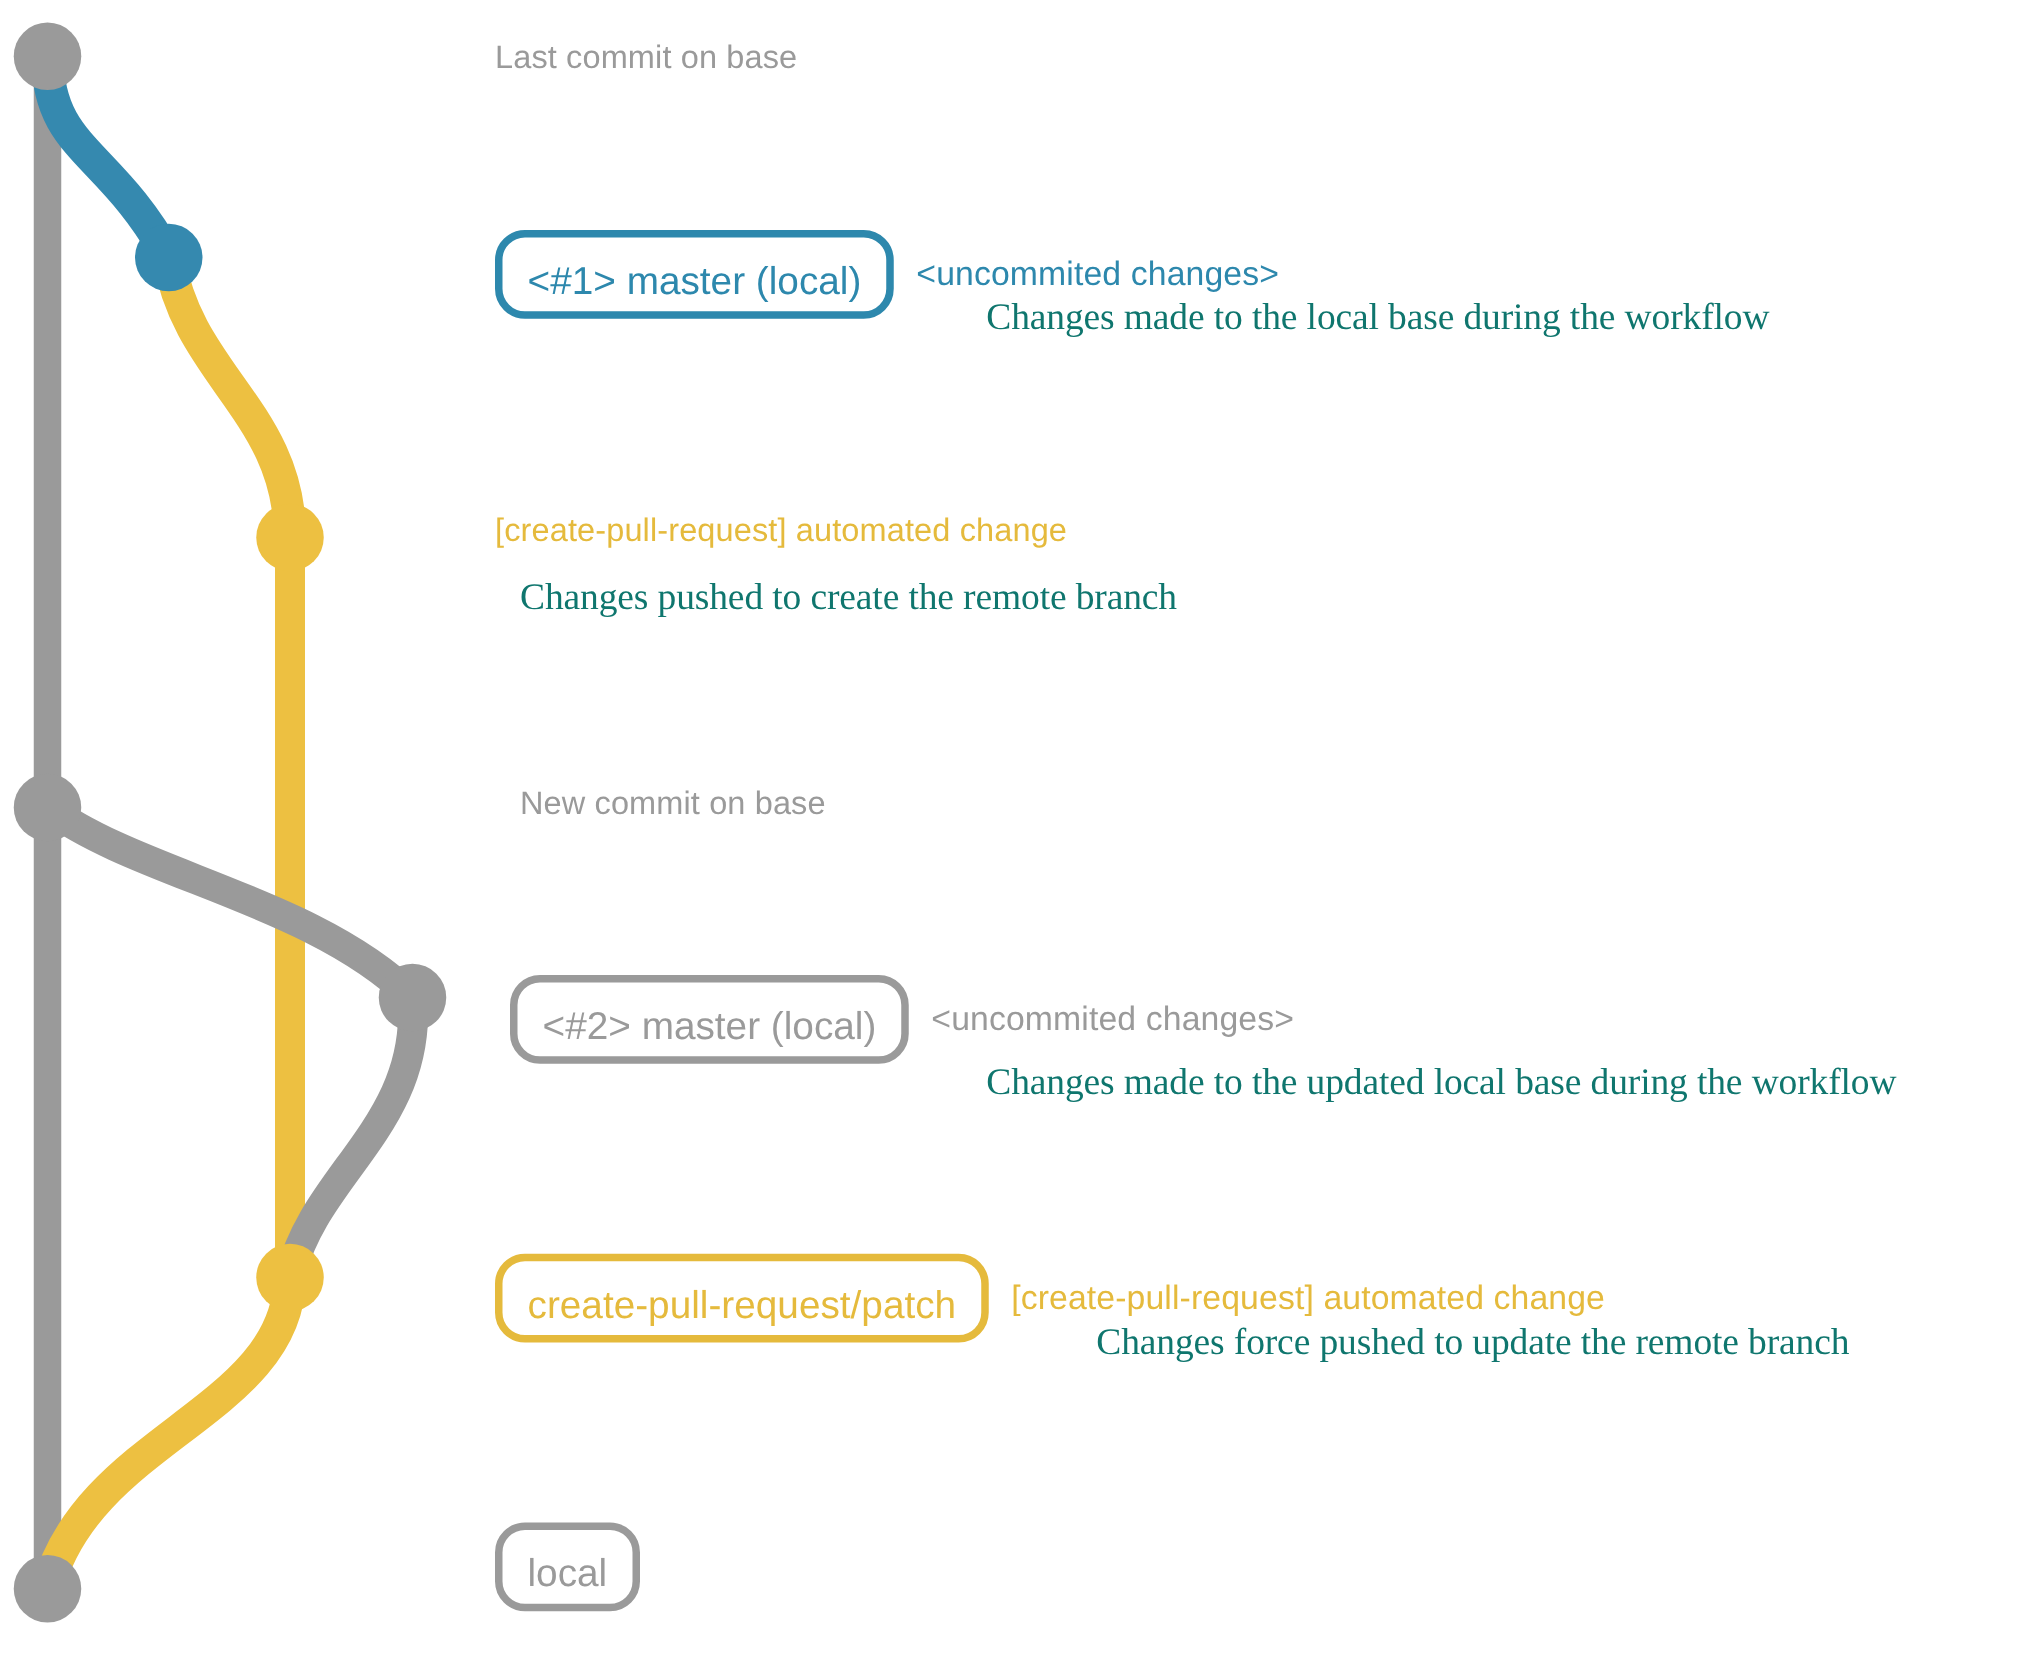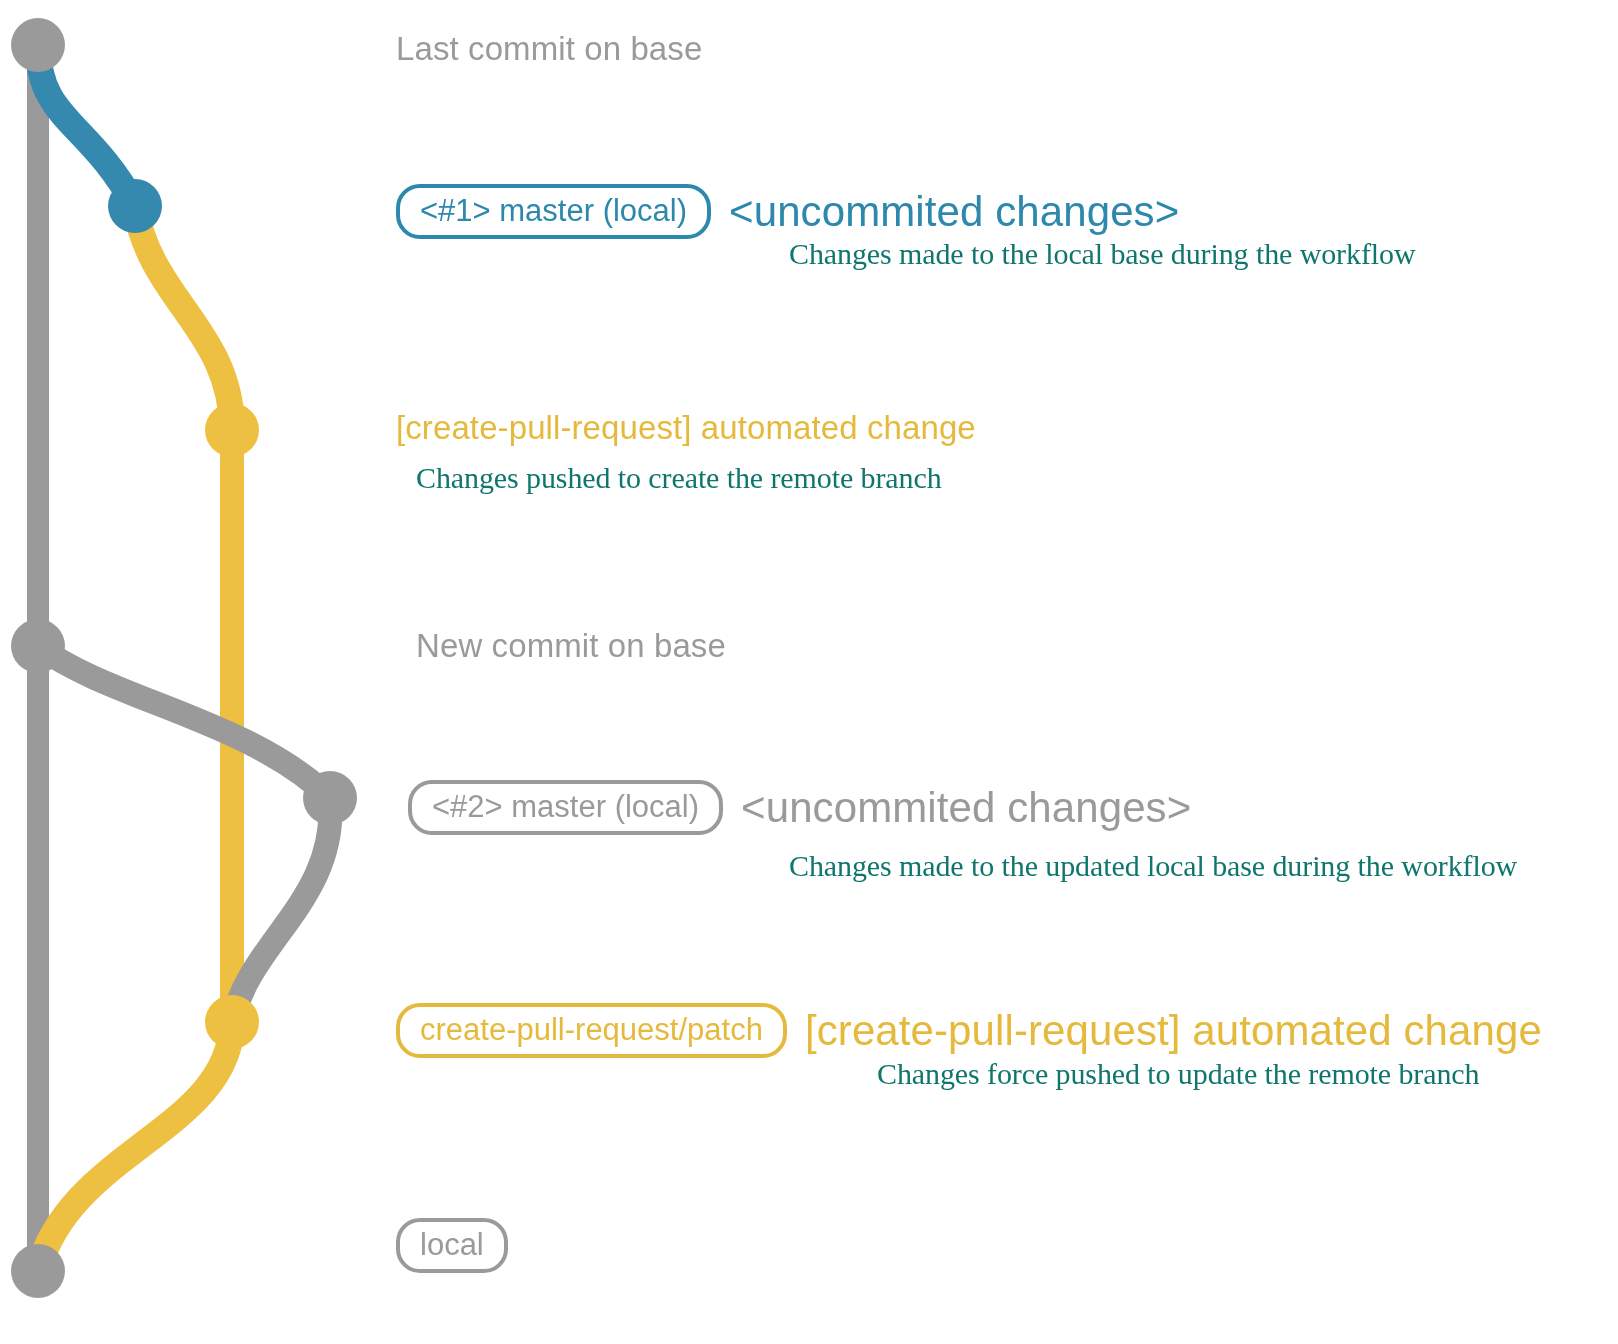--- a/index.html
+++ b/index.html
@@ -25,42 +25,42 @@
   }
 
   .row {
     position: absolute;
     display: flex;
     align-items: center;
     white-space: nowrap;
   }
 
   .plain-title {
-    font-size: 33px;
+    font-size: 26px;
     letter-spacing: 0.1px;
   }
   .plain-title.gray  { color: #9a9a9a; }
   .plain-title.yellow{ color: #e5ba3c; }
 
   .badge {
     display: inline-block;
-    border: 4px solid #3b82f6;
+    border: 6px solid #3b82f6;
     border-radius: 24px;
-    padding: 7px 20px 9px 20px;
+    padding: 19px 20px 9px 20px;
     font-size: 31px;
     line-height: 1;
     color: #9a9a9a;
     background: transparent;
   }
   .badge.blue   { border-color: #2d88ad; color: #2d88ad; }
   .badge.yellow { border-color: #e5ba3c; color: #e5ba3c; }
   .badge.gray   { border-color: #9a9a9a; color: #9a9a9a; }
 
   .headline {
-    font-size: 42px;
+    font-size: 27px;
     margin-left: 18px;
     letter-spacing: 0.1px;
   }
   .headline.blue   { color: #2d88ad; }
   .headline.gray   { color: #9a9a9a; }
   .headline.yellow { color: #e5ba3c; }
 
   .caption {
     position: absolute;
     font-family: "Liberation Serif", serif;

